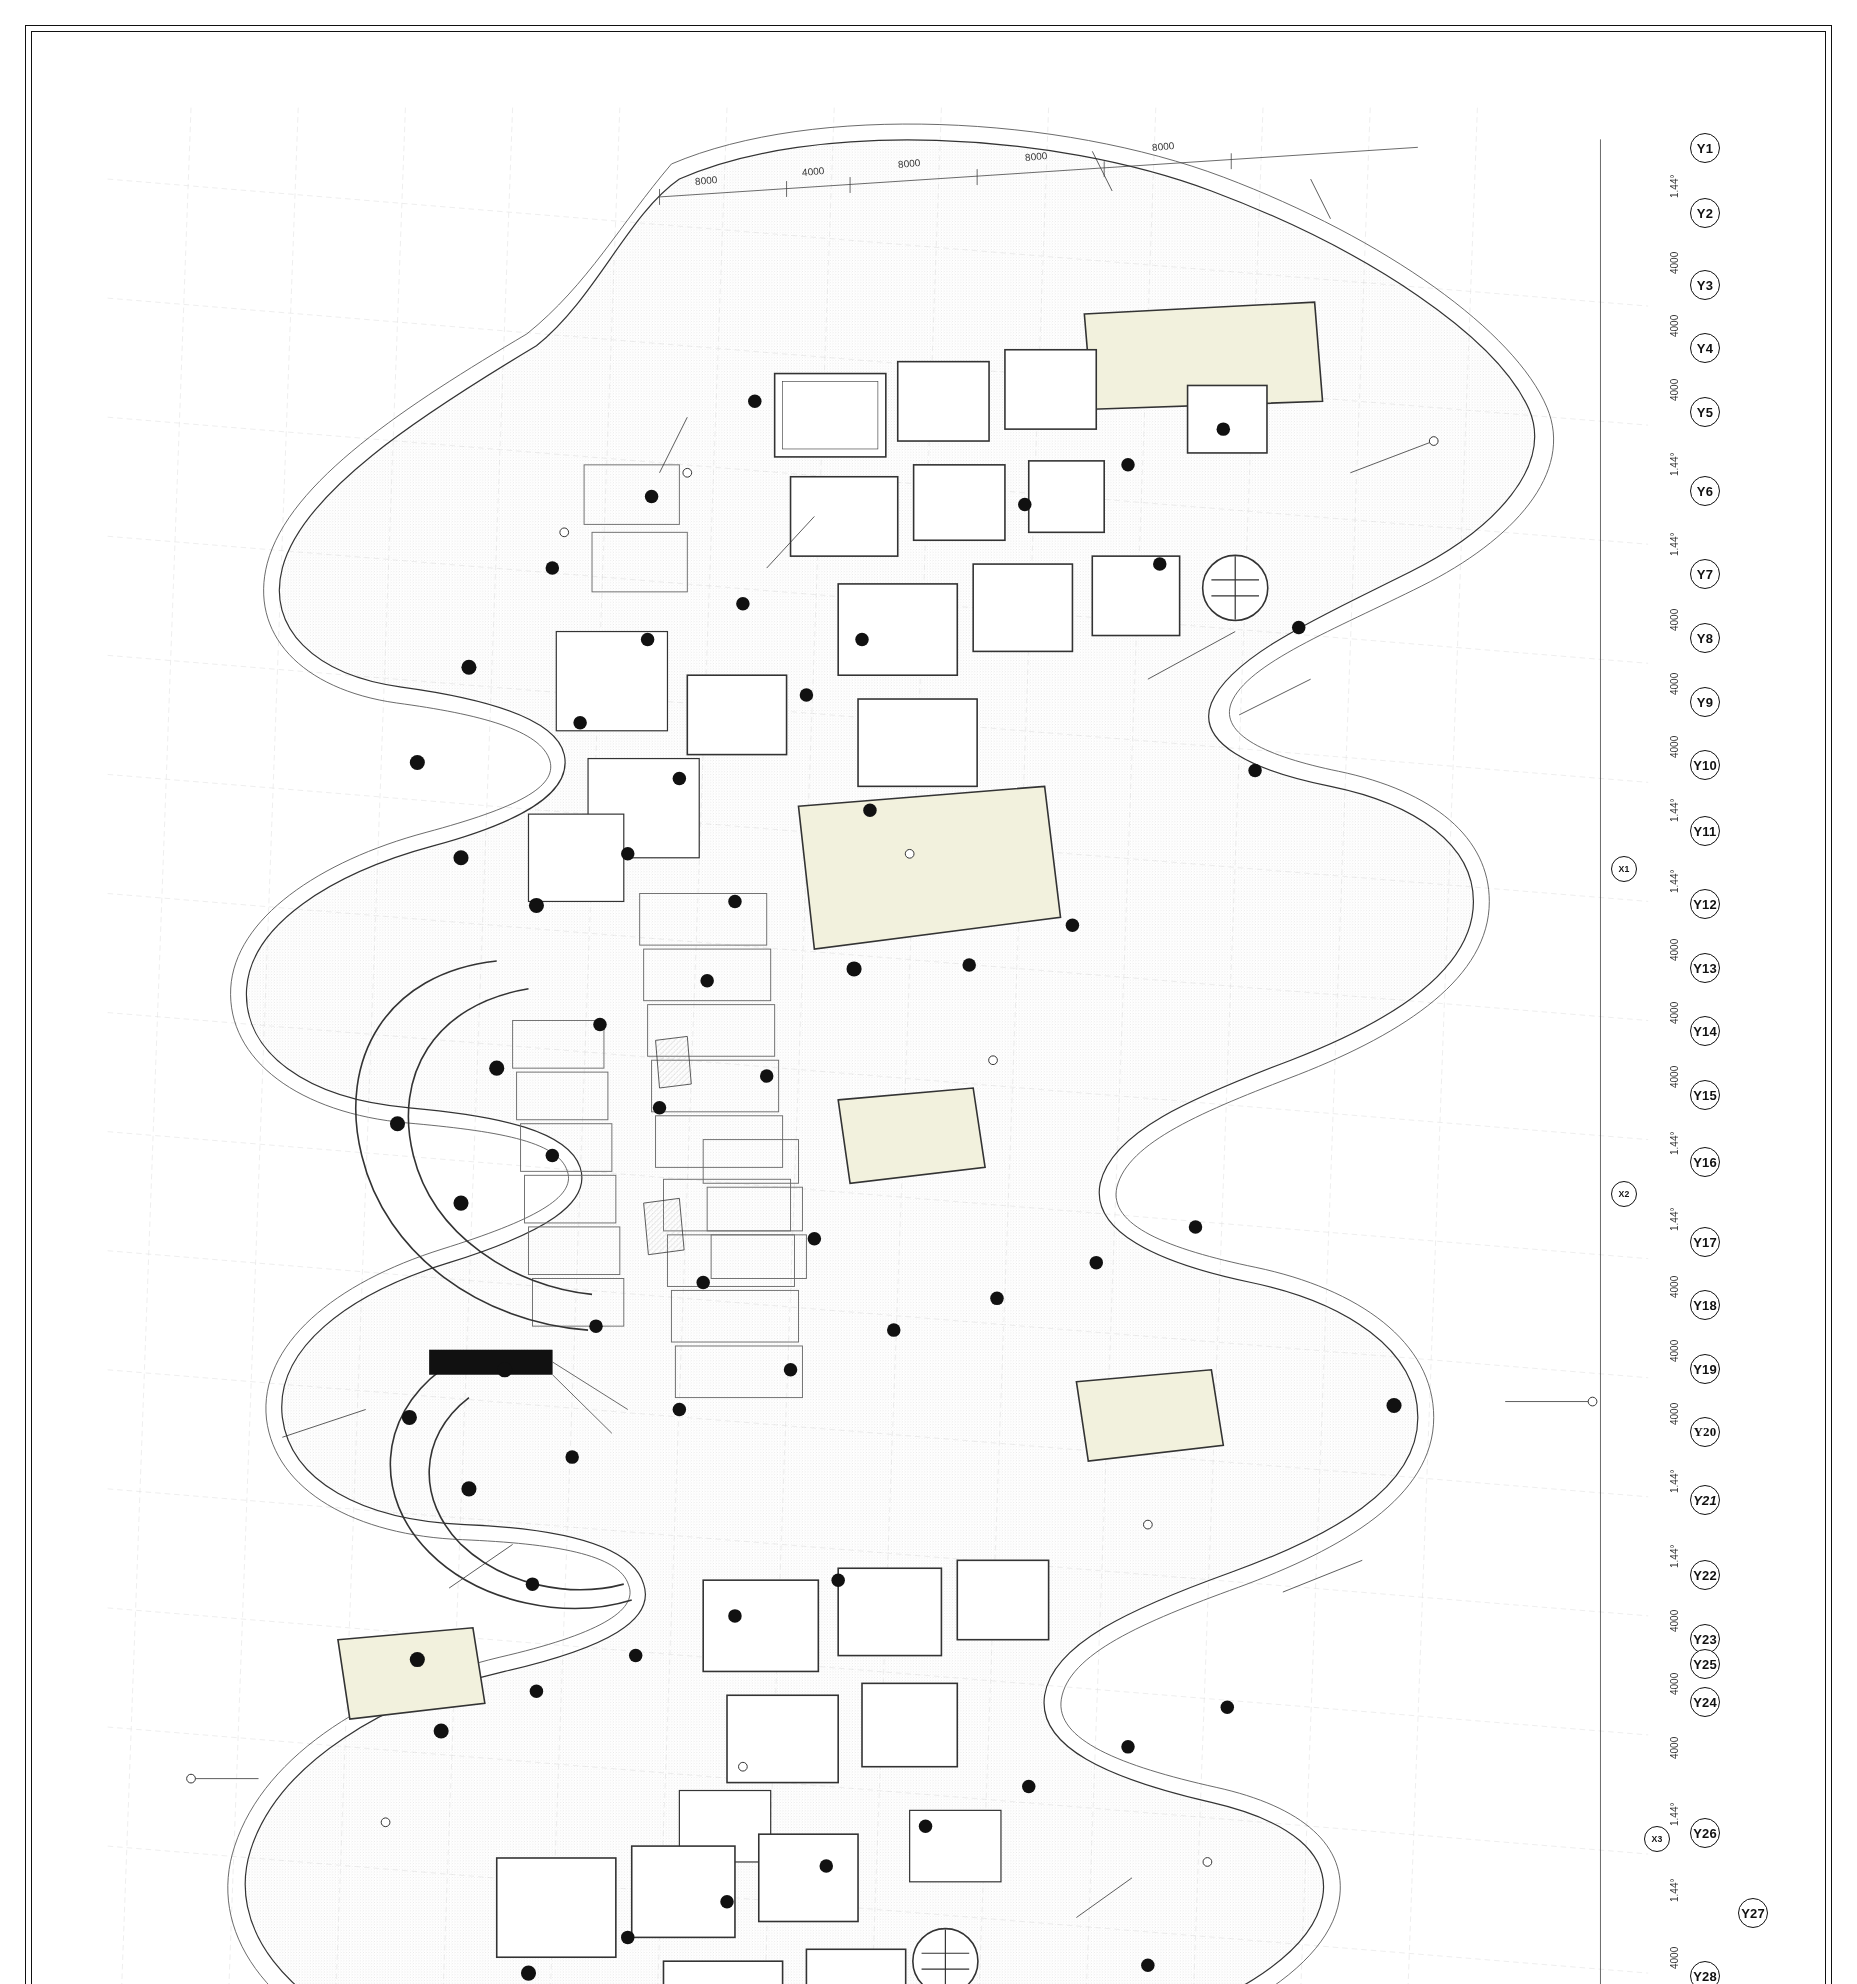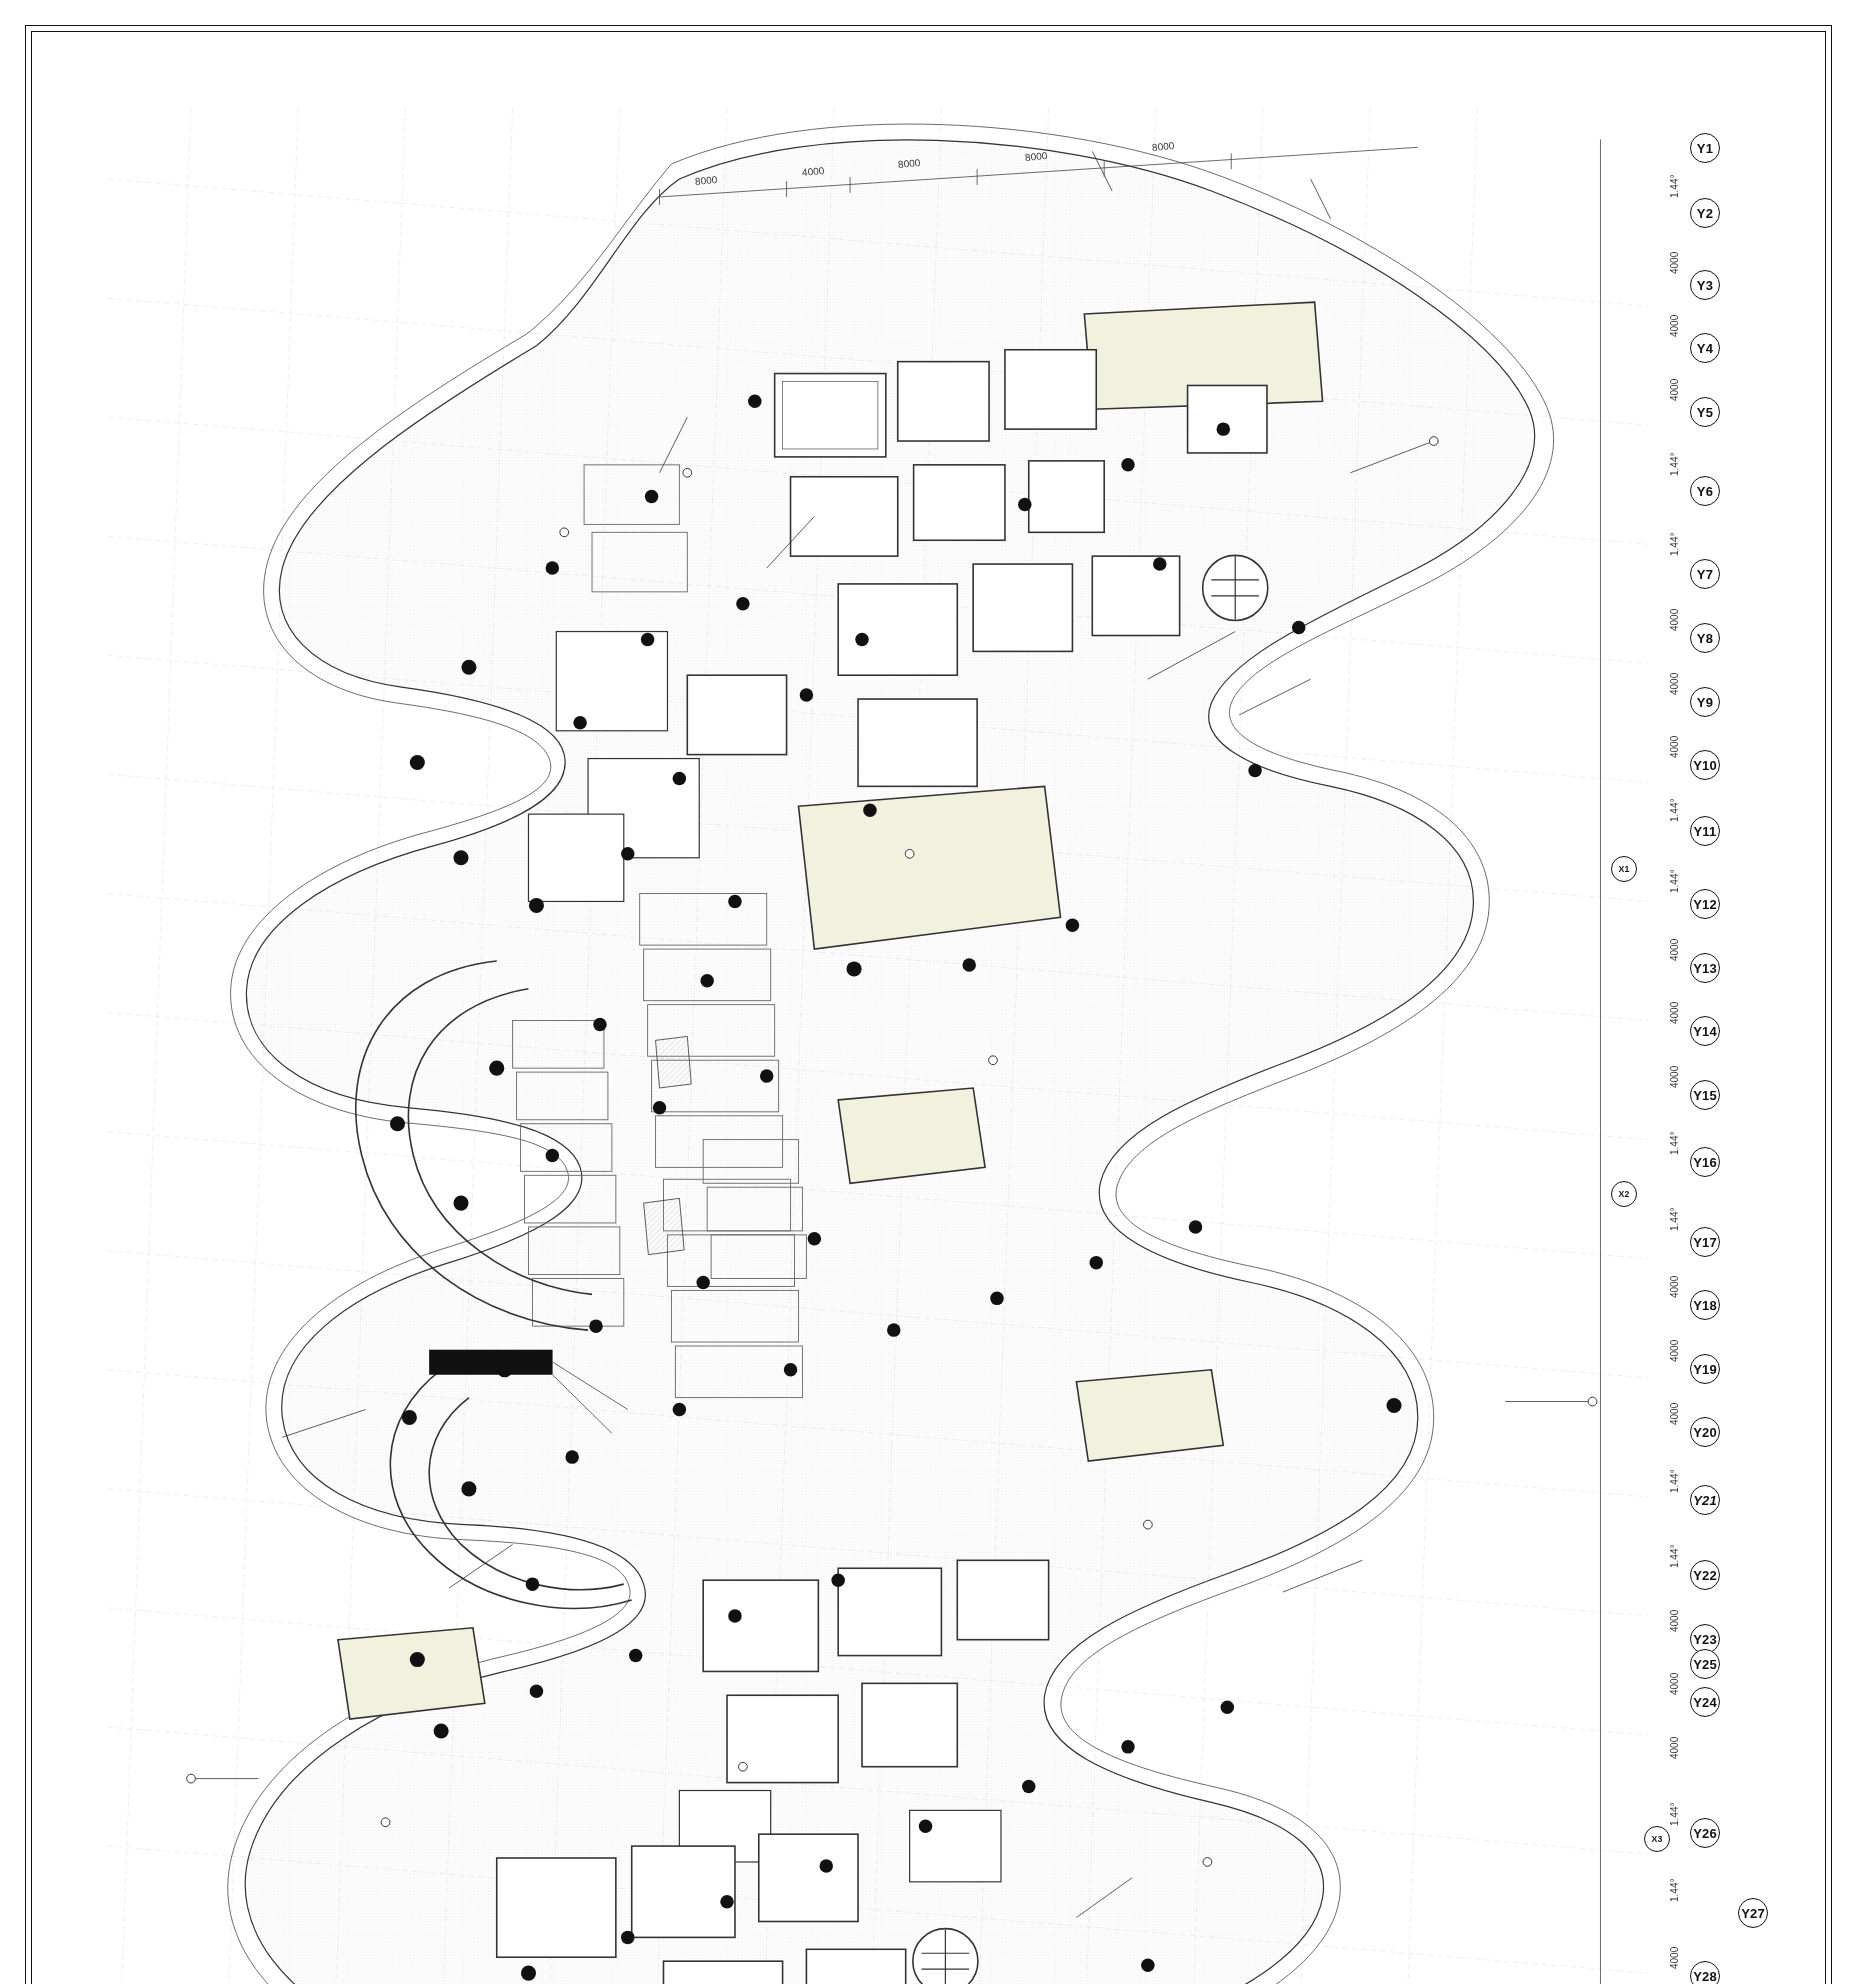--- a/index.html
+++ b/index.html
@@ -408,21 +408,21 @@
     <div class="bubble" style="left:1690px;top:750px;">Y10</div>
     <div class="bubble" style="left:1690px;top:816px;">Y11</div>
     <div class="bubble" style="left:1690px;top:889px;">Y12</div>
     <div class="bubble" style="left:1690px;top:953px;">Y13</div>
     <div class="bubble" style="left:1690px;top:1016px;">Y14</div>
     <div class="bubble" style="left:1690px;top:1080px;">Y15</div>
     <div class="bubble" style="left:1690px;top:1147px;">Y16</div>
     <div class="bubble" style="left:1690px;top:1227px;">Y17</div>
     <div class="bubble" style="left:1690px;top:1290px;">Y18</div>
     <div class="bubble" style="left:1690px;top:1354px;text-align:right;">Y19</div>
-    <div class="bubble" style="left:1690px;top:1417px;">Y20</div>
+    <div class="bubble" style="left:1690px;top:1417px;font-family:Liberation Serif, serif;">Y20</div>
     <div class="bubble" style="left:1690px;top:1485px;font-style:italic;">Y21</div>
     <div class="bubble" style="left:1690px;top:1560px;">Y22</div>
     <div class="bubble" style="left:1690px;top:1624px;">Y23</div>
     <div class="bubble" style="left:1690px;top:1687px;">Y24</div>
     <div class="bubble" style="left:1690px;top:1649px;">Y25</div>
     <div class="bubble" style="left:1690px;top:1818px;">Y26</div>
     <div class="bubble" style="left:1690px;top:1898px;margin-left:48px;">Y27</div>
     <div class="bubble" style="left:1690px;top:1961px;">Y28</div>
 
   </div>

